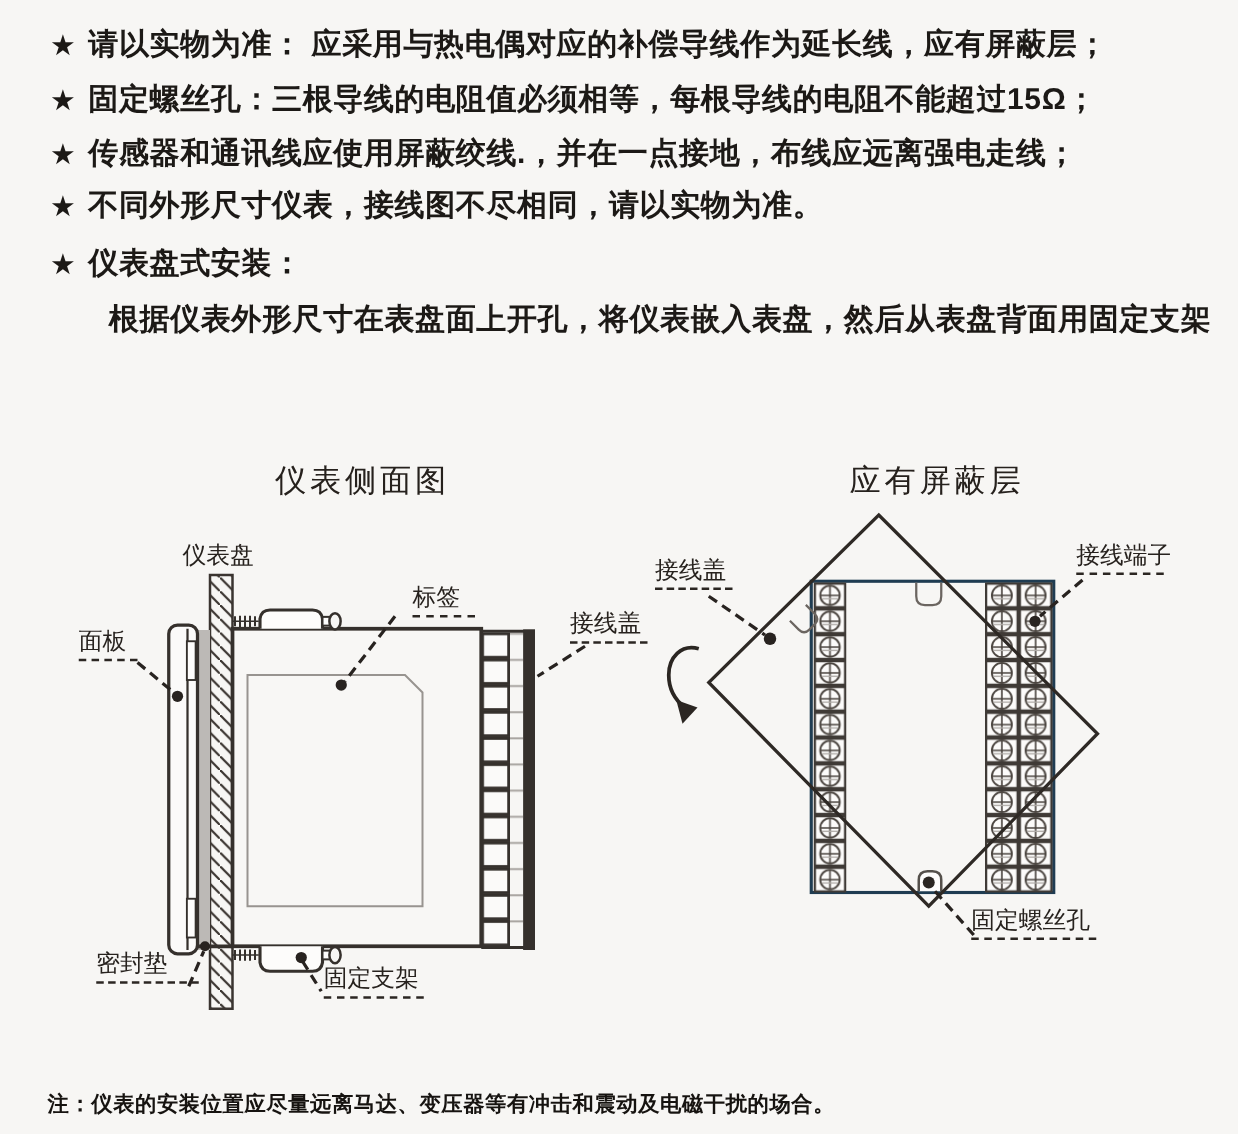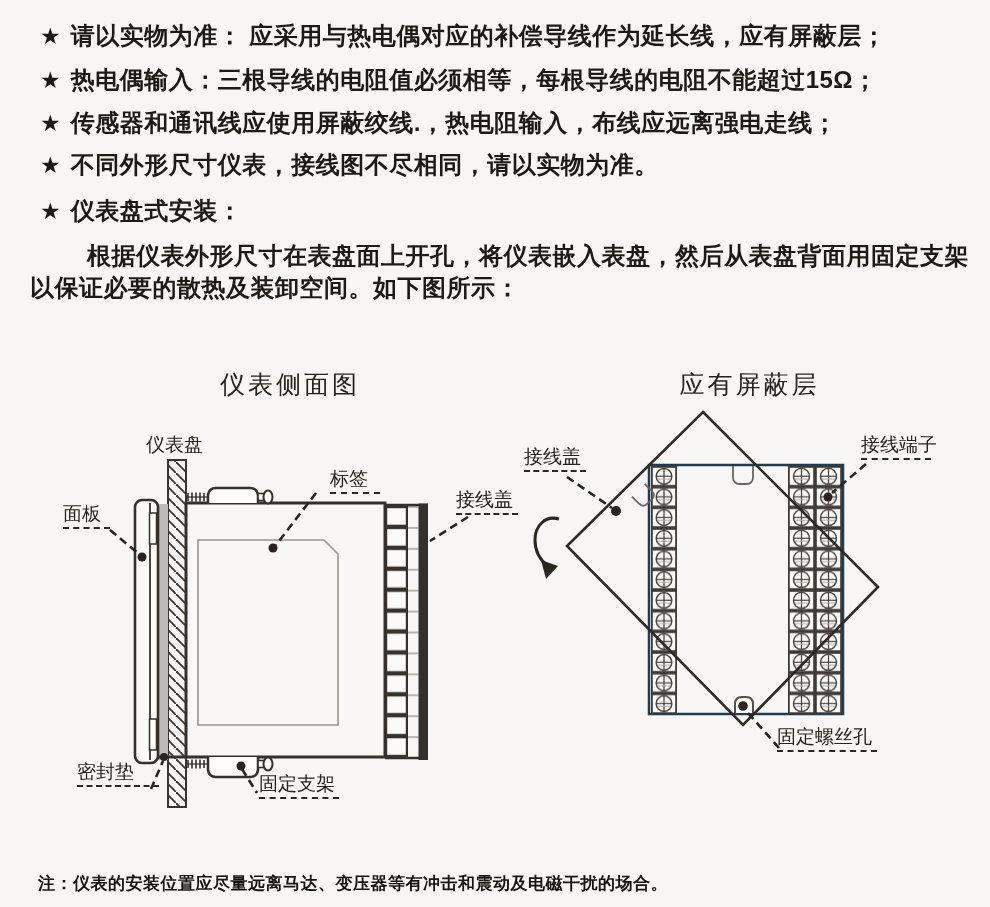--- a/index.html
+++ b/index.html
@@ -28,38 +28,37 @@
 </style>
 </head>
 <body>
 
 <div class="bullet-row" style="top:22px">
   <span class="star">★</span>
   <span class="btxt">请以实物为准： 应采用与热电偶对应的补偿导线作为延长线，应有屏蔽层；</span>
 </div>
 <div class="bullet-row" style="top:66px">
   <span class="star">★</span>
-  <span class="btxt">热电偶输入：三根导线的电阻值必须相等，每根导线的电阻不能超过15Ω；</span>
+  <span class="btxt">固定螺丝孔：三根导线的电阻值必须相等，每根导线的电阻不能超过15Ω；</span>
 </div>
 <div class="bullet-row" style="top:109px">
   <span class="star">★</span>
-  <span class="btxt">传感器和通讯线应使用屏蔽绞线.，热电阻输入，布线应远离强电走线；</span>
+  <span class="btxt">传感器和通讯线应使用屏蔽绞线.，并在一点接地，布线应远离强电走线；</span>
 </div>
 <div class="bullet-row" style="top:151px">
   <span class="star">★</span>
   <span class="btxt">不同外形尺寸仪表，接线图不尽相同，请以实物为准。</span>
 </div>
 <div class="bullet-row" style="top:197px">
   <span class="star">★</span>
   <span class="btxt">仪表盘式安装：</span>
 </div>
 
 <div class="para">
   <div class="pline first">根据仪表外形尺寸在表盘面上开孔，将仪表嵌入表盘，然后从表盘背面用固定支架</div>
-  <div class="pline">以保证必要的散热及装卸空间。如下图所示：</div>
 </div>
 
 <div class="fig-title" style="left:205px;width:170px">仪表侧面图</div>
 <div class="fig-title" style="left:672px;width:155px">应有屏蔽层</div>
 
 <svg width="990" height="907" viewBox="0 0 990 907">
   <defs>
     <pattern id="hatch" width="11" height="11" patternUnits="userSpaceOnUse">
       <path d="M-2,-2 L13,13" stroke="#3a3430" stroke-width="1.8"></path>
     </pattern>

